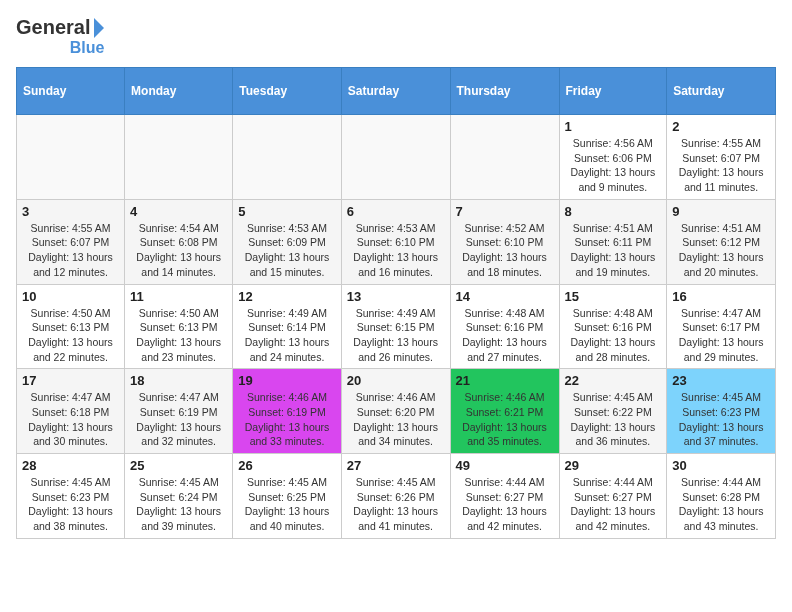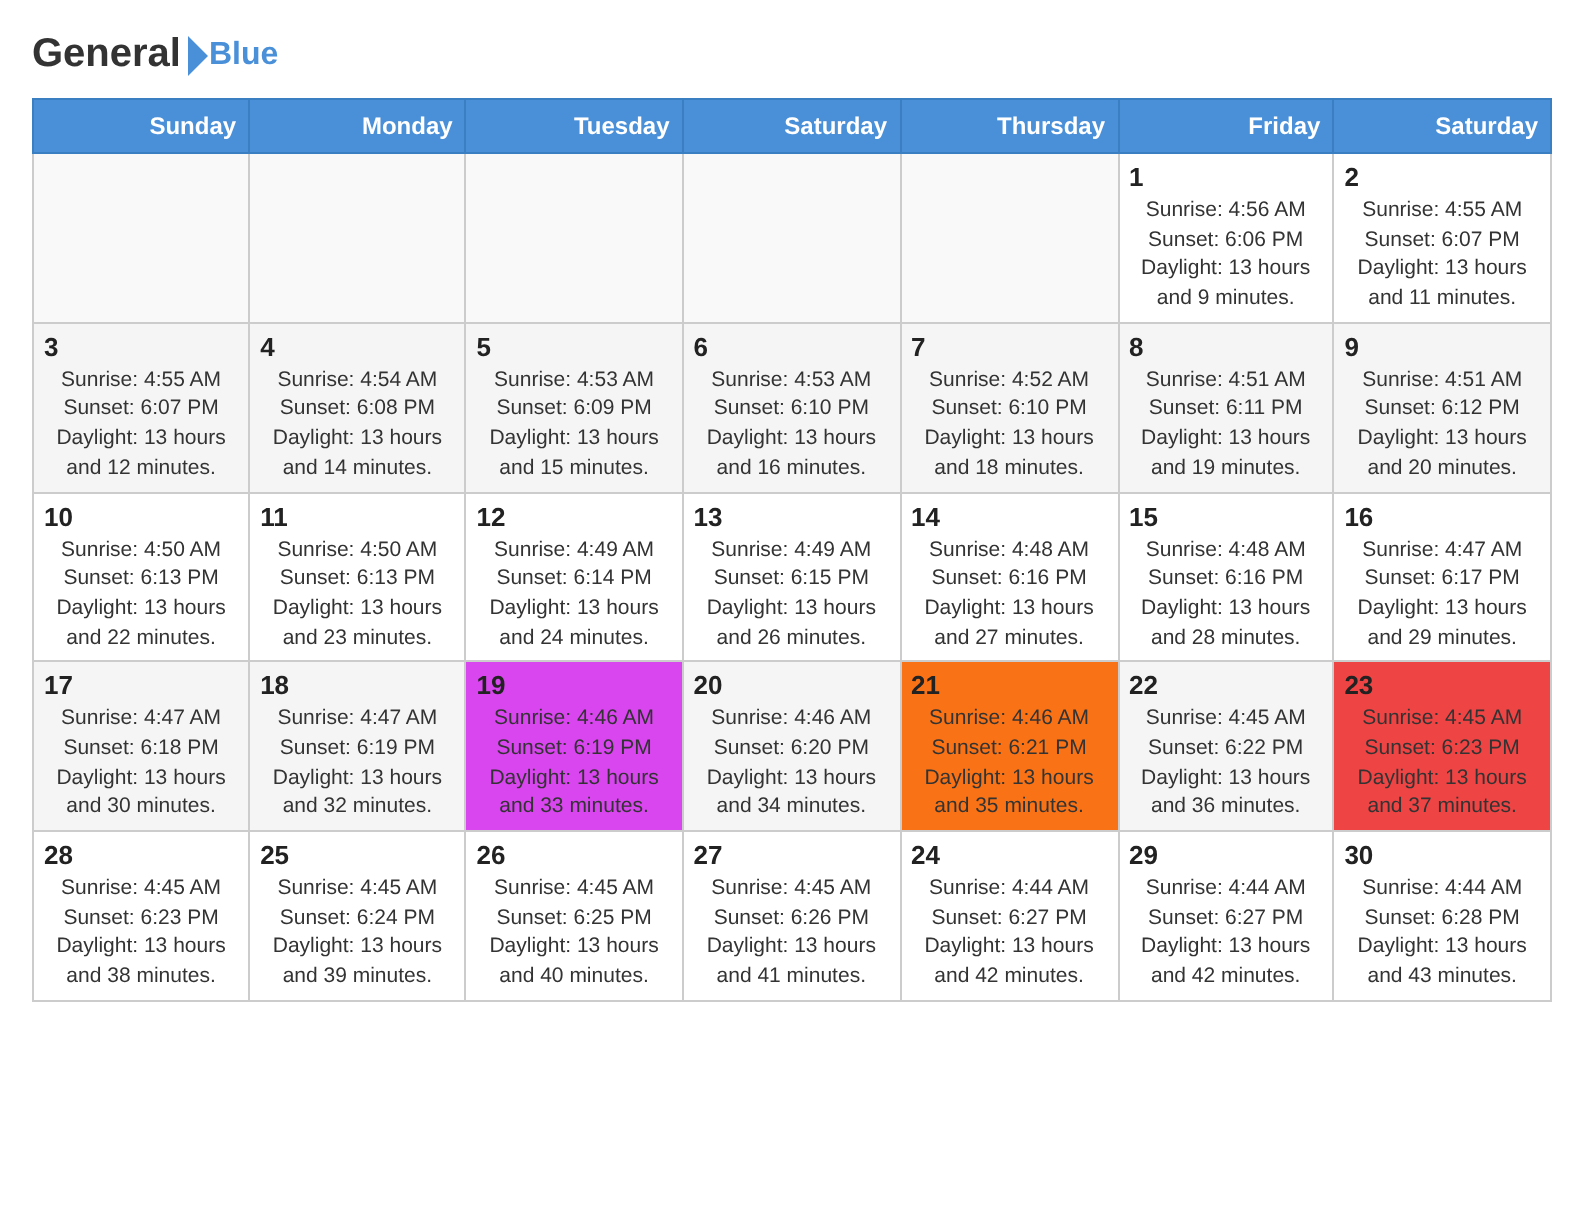--- a/index.html
+++ b/index.html
@@ -11,22 +11,22 @@
       padding: 16px;
     }
     .header-logo {
       display: flex;
       align-items: flex-start;
       justify-content: space-between;
       margin-bottom: 4px;
     }
     .logo-area {
       display: flex;
-      flex-direction: row;
-      align-items: center;
+      flex-direction: column;
+      align-items: flex-end;
     }
     .title-area {
       text-align: right;
     }
     .month-title {
       font-size: 36px;
       font-weight: bold;
       color: #222;
       line-height: 1.1;
     }
@@ -37,22 +37,22 @@
     }
     .calendar {
       width: 100%;
       border-collapse: collapse;
       margin-top: 10px;
       font-size: 11px;
     }
     .calendar thead tr th {
       background: #4a90d9;
       color: #fff;
-      text-align: right;
-      padding: 6px 6px;
+      text-align: left;
+      padding: 16px 6px;
       font-size: 12px;
       border: 1px solid #3a7fc1;
     }
     .calendar tbody tr td {
       vertical-align: top;
       border: 1px solid #ccc;
       padding: 4px 5px;
       width: 113px;
       min-height: 70px;
       background: #fff;
@@ -212,29 +212,29 @@
           <div class="day-info">Sunrise: 4:47 AM<br>Sunset: 6:19 PM<br>Daylight: 13 hours and 32 minutes.</div>
         </td>
         <td style="background: #d946ef;">
           <span class="day-number">19</span>
           <div class="day-info">Sunrise: 4:46 AM<br>Sunset: 6:19 PM<br>Daylight: 13 hours and 33 minutes.</div>
         </td>
         <td style="background: rgb(245, 245, 245);">
           <span class="day-number">20</span>
           <div class="day-info">Sunrise: 4:46 AM<br>Sunset: 6:20 PM<br>Daylight: 13 hours and 34 minutes.</div>
         </td>
-        <td style="background: #f97316;">
+        <td style="background: #22c55e;">
           <span class="day-number">21</span>
           <div class="day-info">Sunrise: 4:46 AM<br>Sunset: 6:21 PM<br>Daylight: 13 hours and 35 minutes.</div>
         </td>
         <td style="background: rgb(245, 245, 245);">
           <span class="day-number">22</span>
           <div class="day-info">Sunrise: 4:45 AM<br>Sunset: 6:22 PM<br>Daylight: 13 hours and 36 minutes.</div>
         </td>
-        <td style="background: #ef4444;">
+        <td style="background: #7dd3fc;">
           <span class="day-number">23</span>
           <div class="day-info">Sunrise: 4:45 AM<br>Sunset: 6:23 PM<br>Daylight: 13 hours and 37 minutes.</div>
         </td>
       </tr>
       <tr>
         <td>
           <span class="day-number">28</span>
           <div class="day-info">Sunrise: 4:45 AM<br>Sunset: 6:23 PM<br>Daylight: 13 hours and 38 minutes.</div>
         </td>
         <td>
@@ -243,21 +243,21 @@
         </td>
         <td>
           <span class="day-number">26</span>
           <div class="day-info">Sunrise: 4:45 AM<br>Sunset: 6:25 PM<br>Daylight: 13 hours and 40 minutes.</div>
         </td>
         <td>
           <span class="day-number">27</span>
           <div class="day-info">Sunrise: 4:45 AM<br>Sunset: 6:26 PM<br>Daylight: 13 hours and 41 minutes.</div>
         </td>
         <td>
-          <span class="day-number">24</span>
+          <span class="day-number">49</span>
           <div class="day-info">Sunrise: 4:44 AM<br>Sunset: 6:27 PM<br>Daylight: 13 hours and 42 minutes.</div>
         </td>
         <td>
           <span class="day-number">29</span>
           <div class="day-info">Sunrise: 4:44 AM<br>Sunset: 6:27 PM<br>Daylight: 13 hours and 42 minutes.</div>
         </td>
         <td>
           <span class="day-number">30</span>
           <div class="day-info">Sunrise: 4:44 AM<br>Sunset: 6:28 PM<br>Daylight: 13 hours and 43 minutes.</div>
         </td>

